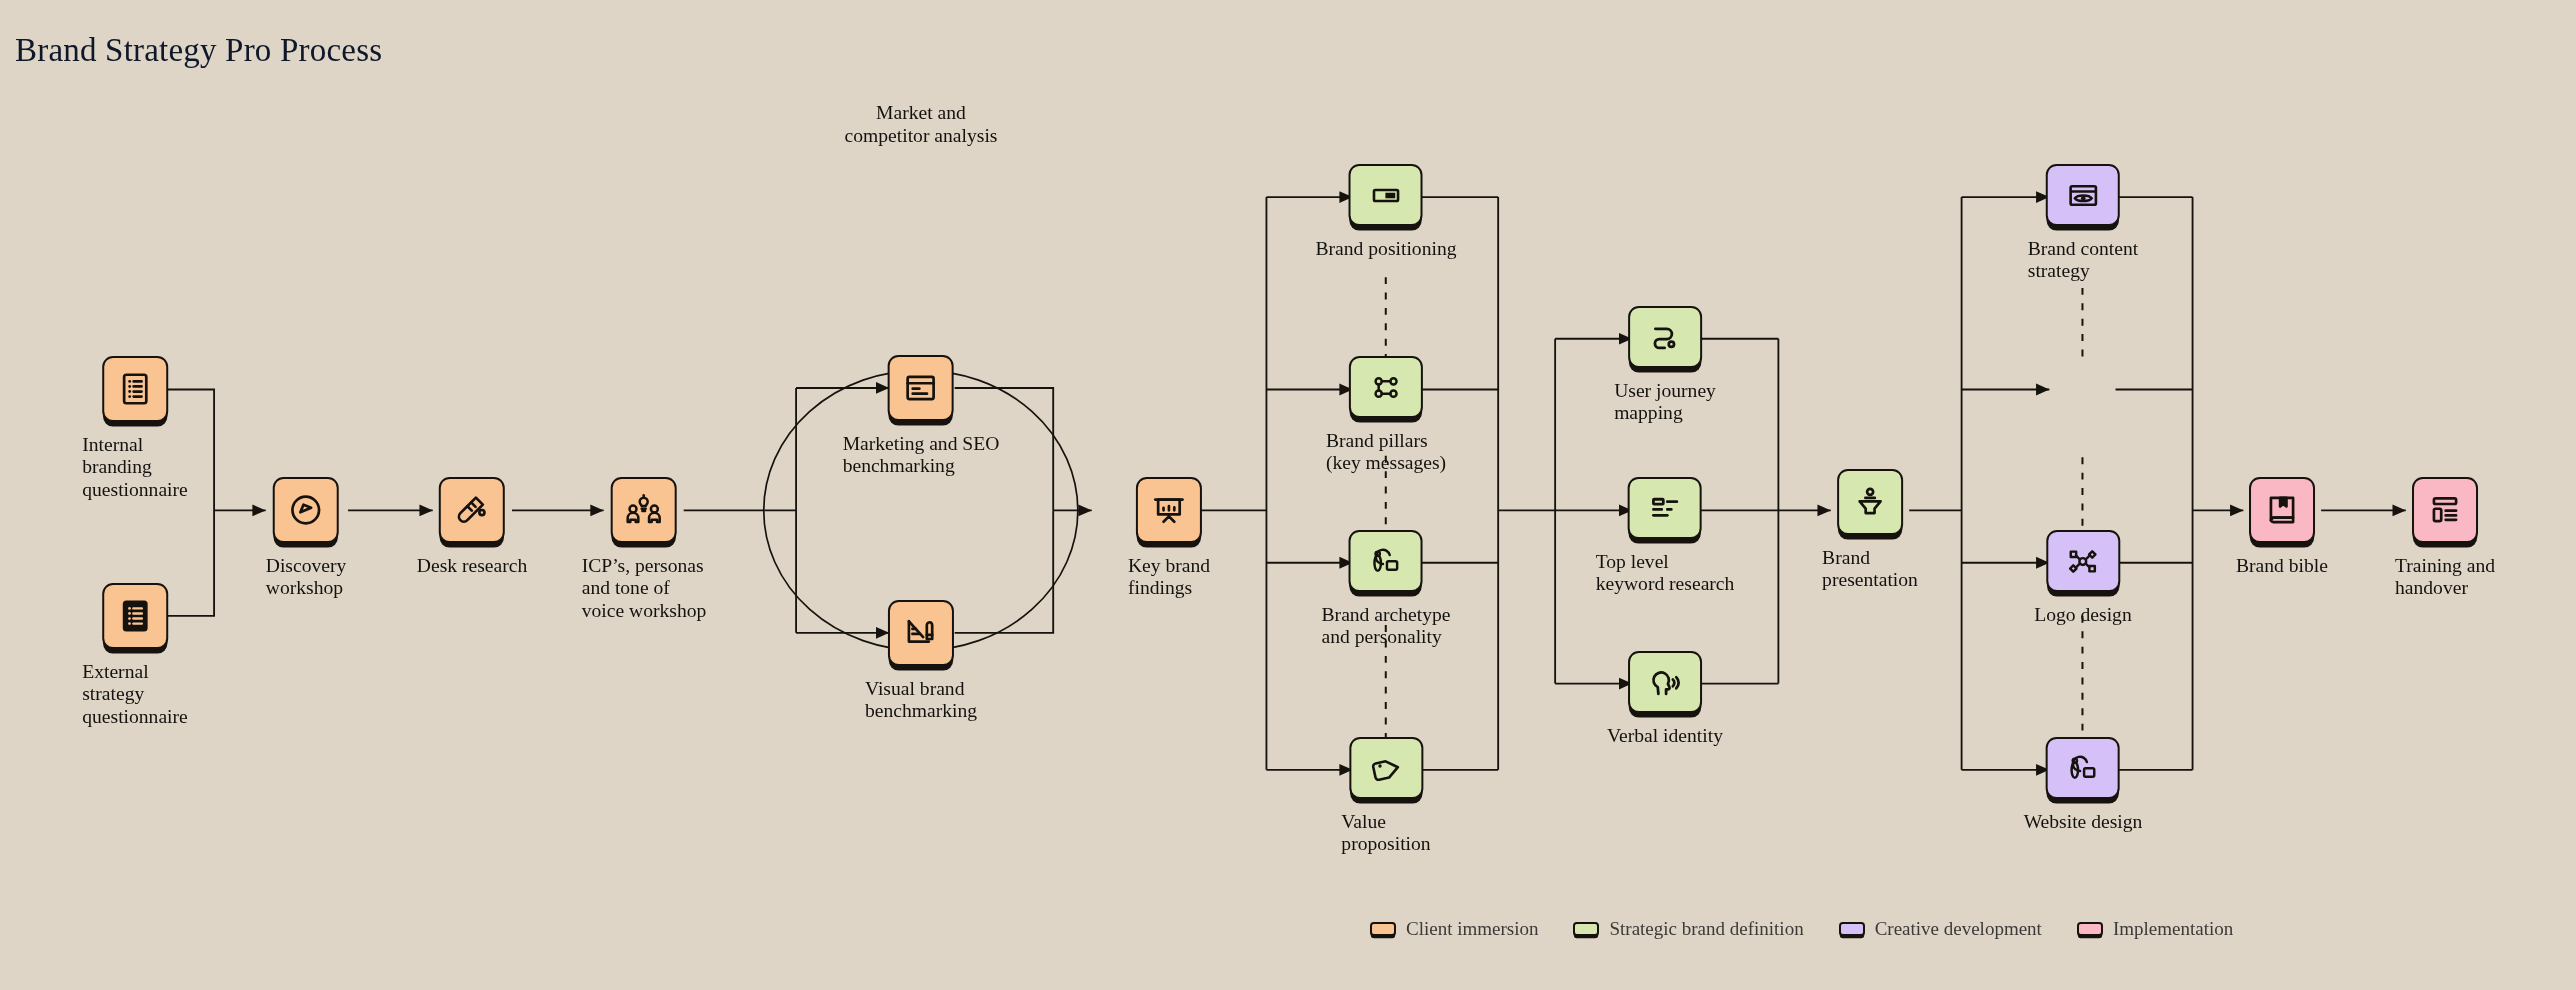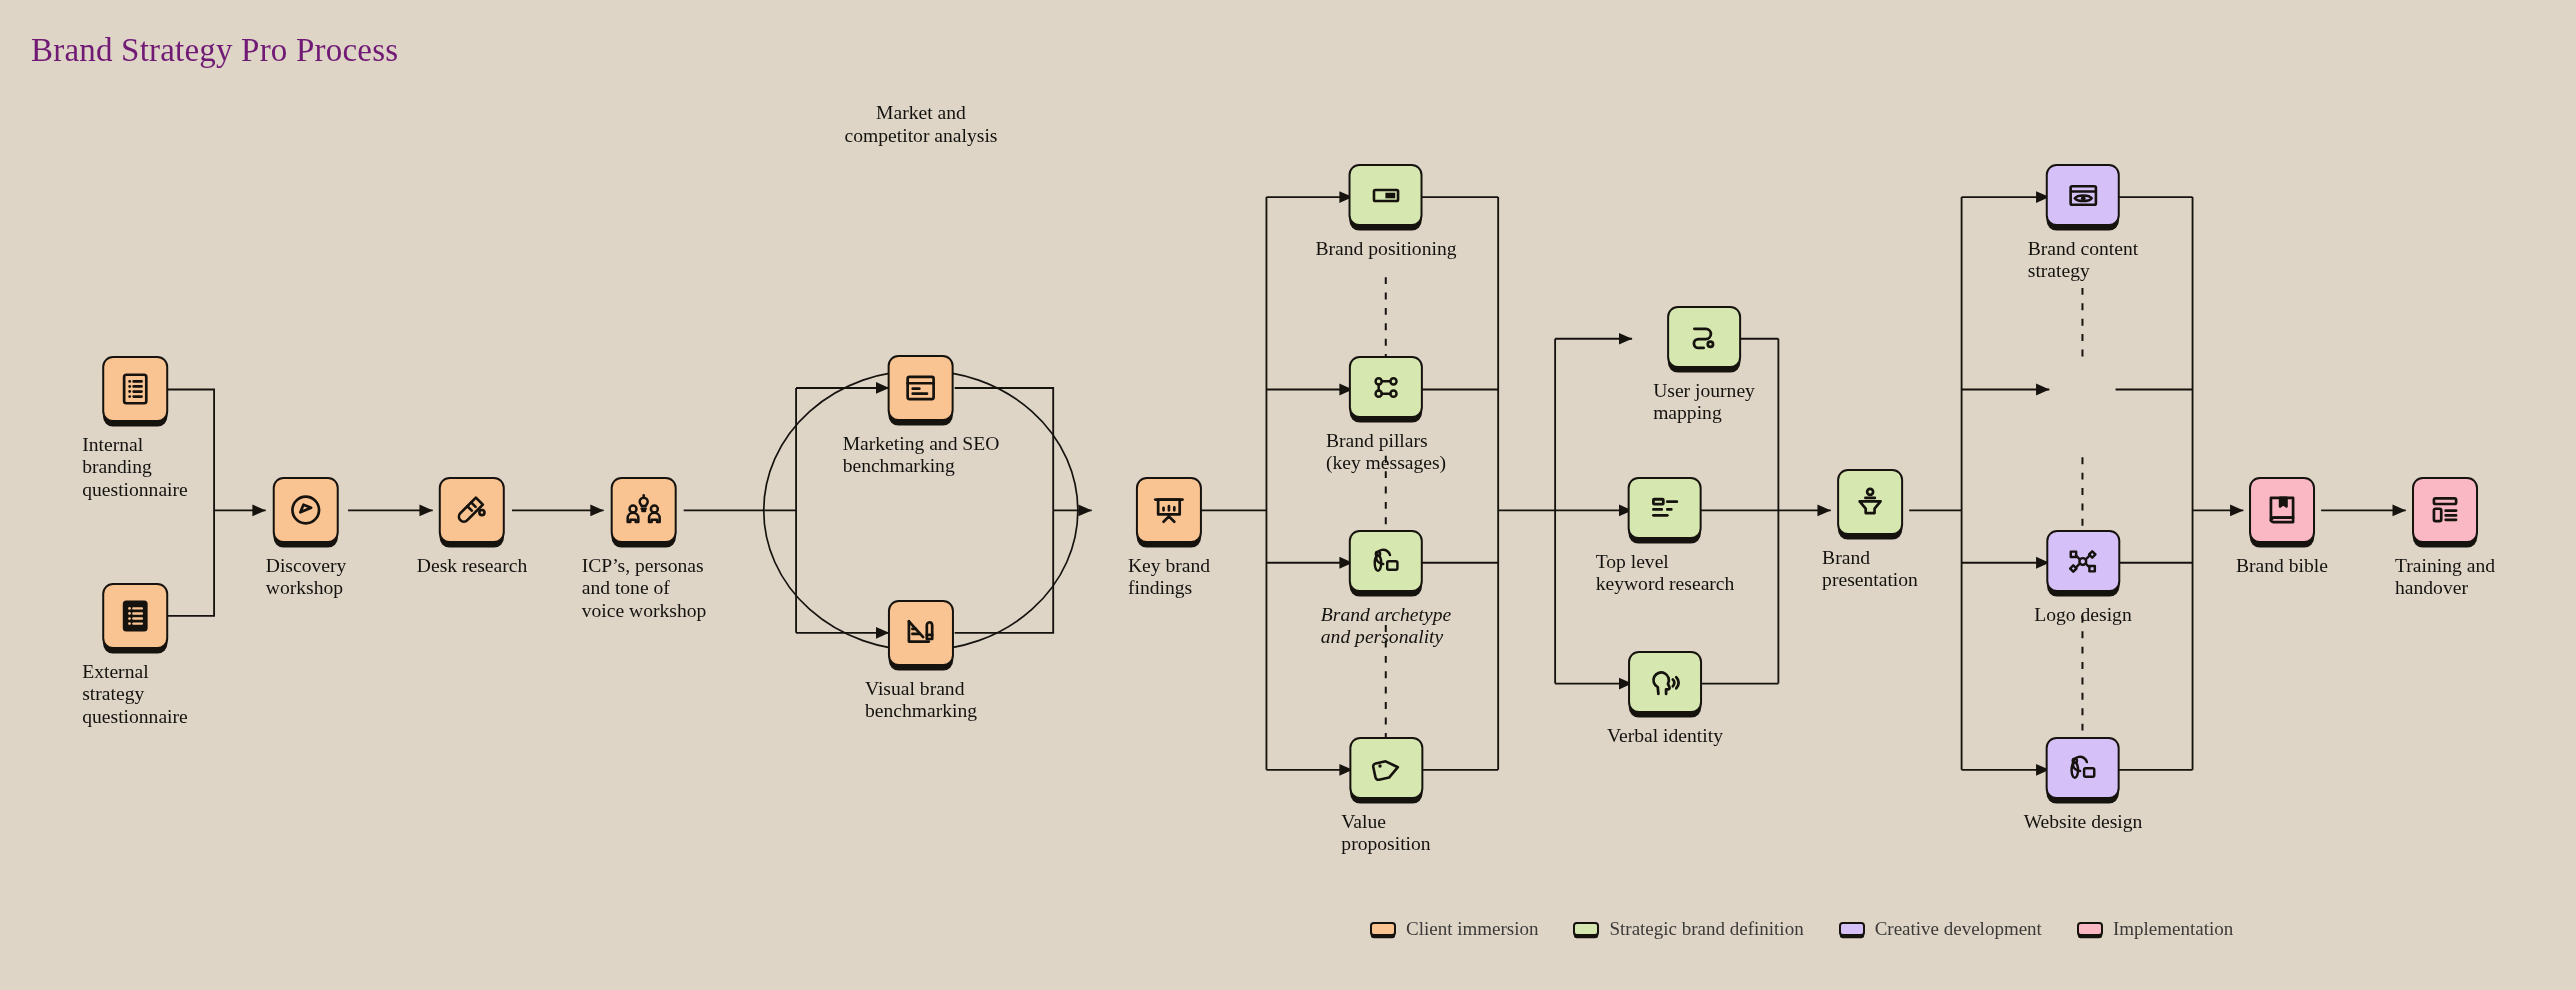--- a/index.html
+++ b/index.html
@@ -16,25 +16,25 @@
     font-family: "Liberation Serif", "DejaVu Serif", serif;
   }
   #wires {
     position: absolute;
     left: 0; top: 0;
     width: 2576px; height: 990px;
     pointer-events: none;
   }
   #page-title {
     position: absolute;
-    left: 31px;
+    left: 15px;
     top: 32px;
     font-family: "Liberation Serif", "DejaVu Serif", serif;
     font-size: 33px;
-    color: #701a75;
+    color: #0f172a;
     letter-spacing: 0.2px;
     white-space: nowrap;
   }
   .node {
     position: absolute;
     display: flex;
     flex-direction: column;
     align-items: center;
     transform: translateX(-50%);
   }
@@ -337,21 +337,21 @@
           <circle cx="7" cy="16" r="2"></circle>
           <circle cx="16.6" cy="16" r="2"></circle>
           <path d="M9 8 h5.6 M7 10 v4 M9 16 h5.6" stroke-linecap="round"></path>
         </svg>
       </span>
     </div>
     <div class="node-label">Brand pillars
 (key messages)</div>
   </div>
 
-  <div class="node" style="left:1386px; top:530px;font-style:italic;">
+  <div class="node" style="left:1386px; top:530px;">
     <div class="chip wide" style="background:#d6e8b0;">
       <span>
         <svg width="37" height="37" viewBox="0 0 24 24" fill="none" stroke="#16130f" stroke-width="1.6" stroke-linecap="round" stroke-linejoin="round">
           <ellipse cx="6.6" cy="13" rx="2.1" ry="5"></ellipse>
           <path d="M6.6 5.6 a1.4 1.4 0 0 1 1.4 1.4 a1.4 1.4 0 0 1-2.8 0 a1.4 1.4 0 0 1 1.4-1.4 z"></path>
           <path d="M10 13.6 a4.6 4.6 0 1 1 4.4-5.8"></path>
           <rect x="12.6" y="11.8" width="6.6" height="5.6" rx="1"></rect>
         </svg>
       </span>
     </div>
@@ -365,21 +365,21 @@
         <svg width="37" height="37" viewBox="0 0 24 24" fill="none" stroke="#16130f" stroke-width="1.7" stroke-linejoin="round">
           <path d="M4.2 9.4 a2 2 0 0 1 2-2 h6.6 l7 5.4 -7 5.4 H6.2 a2 2 0 0 1-2-2 z" transform="rotate(-12 12 12)"></path>
           <circle cx="8.2" cy="10.4" r="1.1" fill="#16130f" stroke="none"></circle>
         </svg>
       </span>
     </div>
     <div class="node-label">Value
 proposition</div>
   </div>
 
-  <div class="node" style="left:1665px; top:306px;margin-left:39px;">
+  <div class="node" style="left:1665px; top:306px;">
     <div class="chip wide" style="background:#d6e8b0;">
       <span>
         <svg width="37" height="37" viewBox="0 0 24 24" fill="none" stroke="#16130f" stroke-width="1.8" stroke-linecap="round">
           <path d="M6 6.4 h7.4 a3.3 3.3 0 0 1 0 6.6 H8.6 a2.9 2.9 0 0 0 0 5.8 h3.4"></path>
           <circle cx="16.4" cy="16.4" r="1.7"></circle>
         </svg>
       </span>
     </div>
     <div class="node-label">User journey
 mapping</div>

